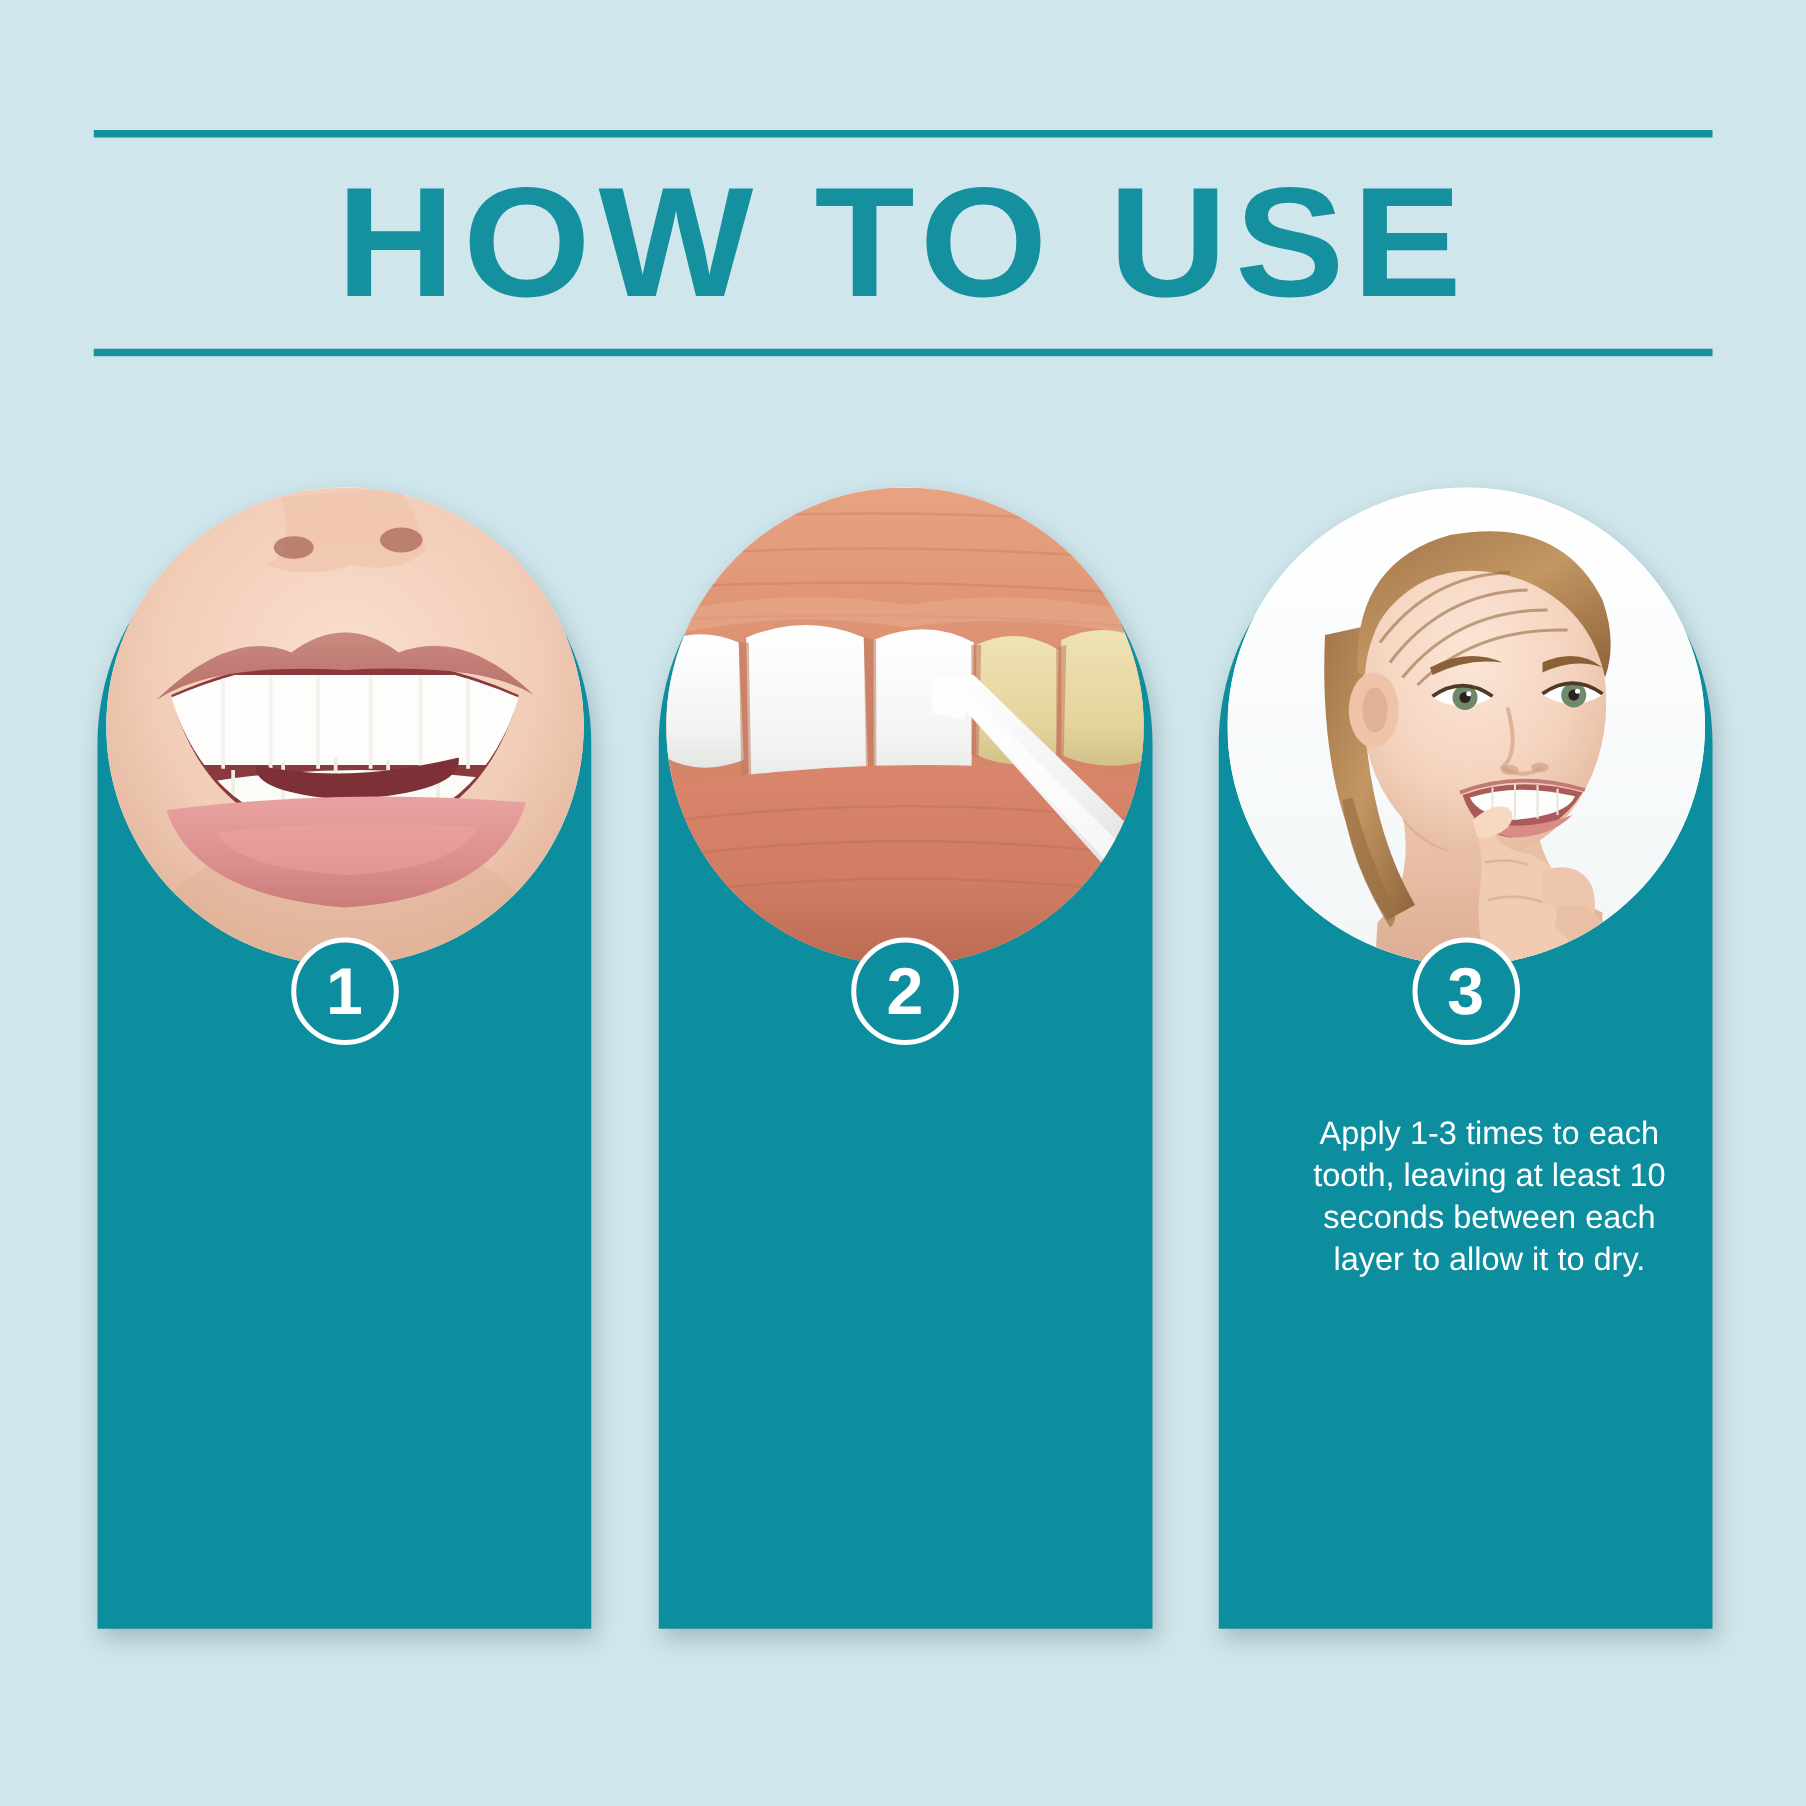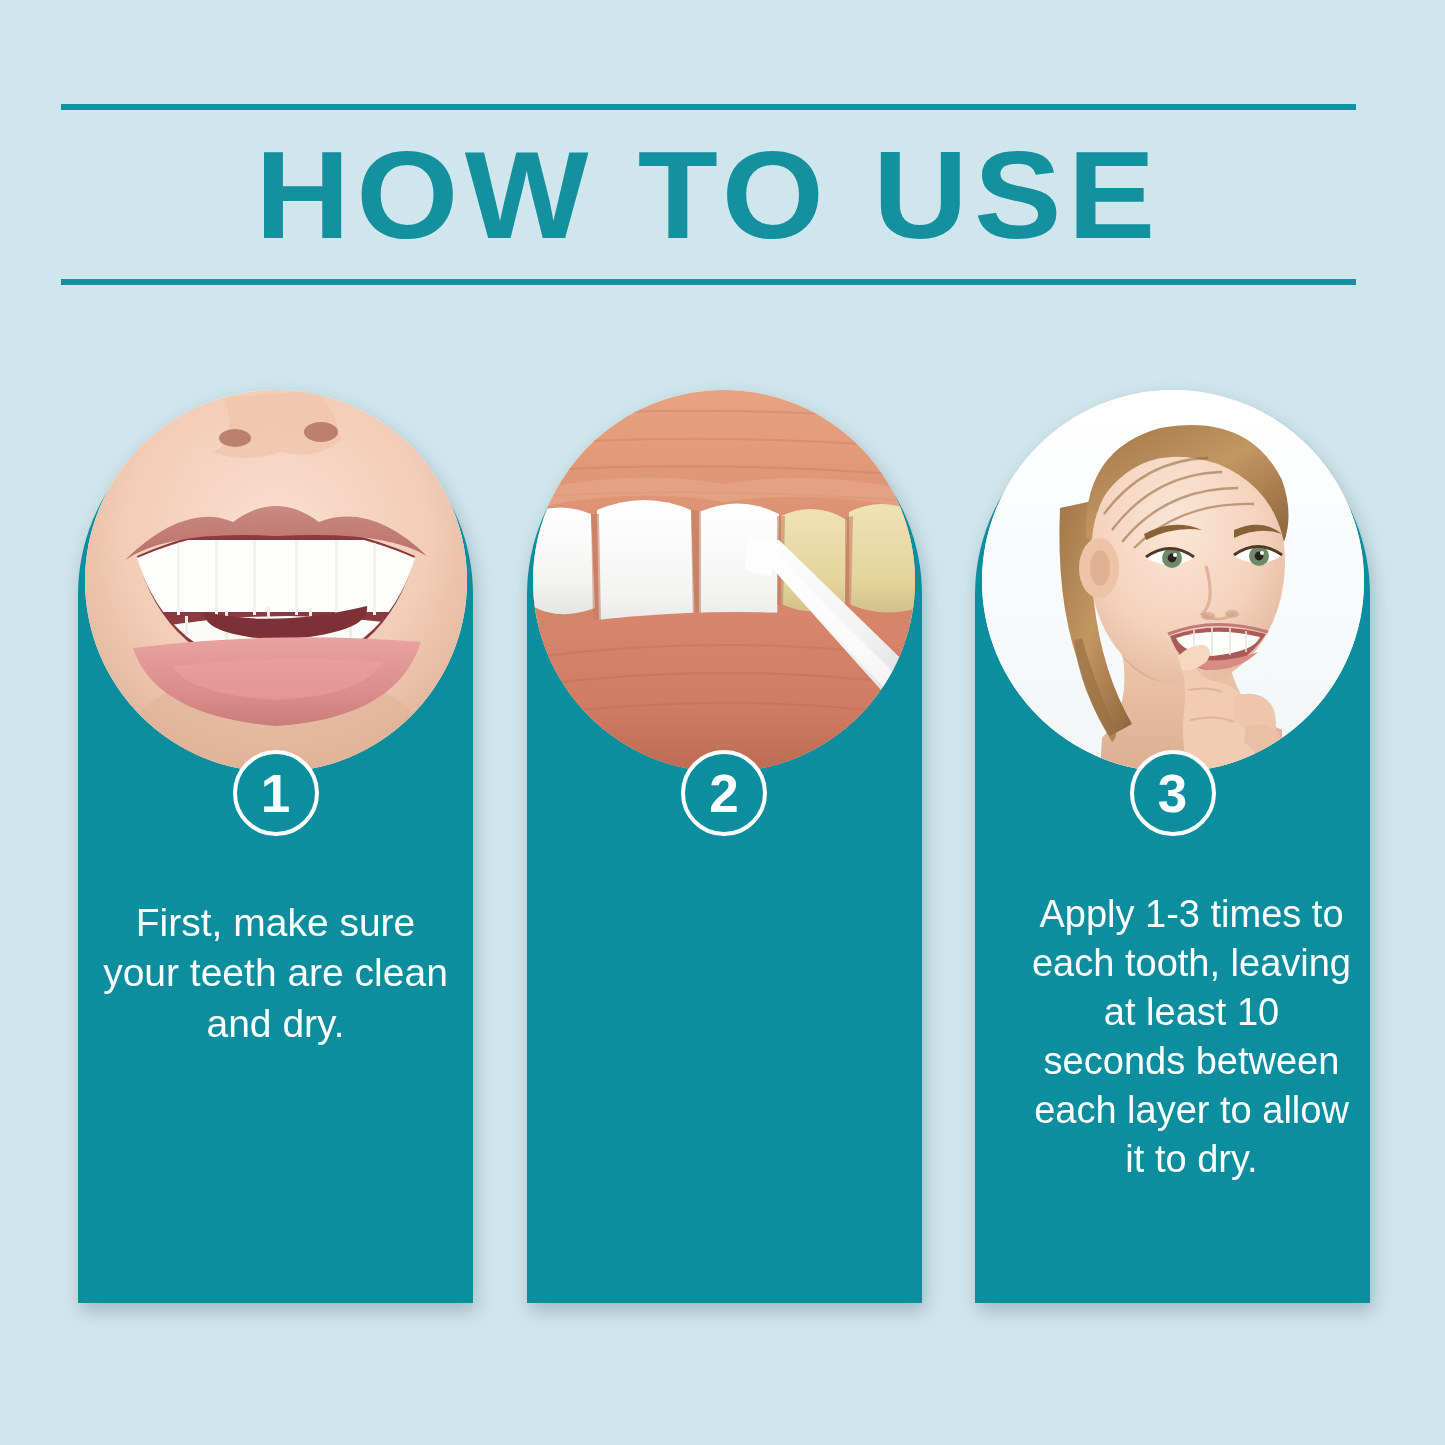--- a/index.html
+++ b/index.html
@@ -11,21 +11,21 @@
     height: 1445px;
     background: #cfe6ec;
     font-family: "Liberation Sans", sans-serif;
     overflow: hidden;
     position: relative;
   }
 
   
   #header {
     position: absolute;
-    left: 61px;
+    left: 75px;
     top: 104px;
     width: 1295px;
   }
   .rule {
     height: 6px;
     background: #14909f;
     width: 100%;
   }
   #title {
     text-align: center;
@@ -109,21 +109,21 @@
     left: 16px;
     right: 16px;
     top: 500px;
     color: #ffffff;
     font-size: 39px;
     line-height: 1.29;
     text-align: center;
     font-weight: normal;
   }
   .card2 .caption { top: 492px; }
-  .card3 .caption { top: 492px; font-size: 38px; margin-left: 38px; }
+  .card3 .caption { top: 492px; font-size: 26px; margin-left: 38px; }
 </style>
 </head>
 <body>
 
 <div id="header">
   <div class="rule"></div>
   <div id="title">HOW TO USE</div>
   <div class="rule"></div>
 </div>
 
@@ -187,21 +187,20 @@
         </g>
 
         <path d="M40 170 Q100 112 148 132 Q191 100 234 132 Q286 112 342 166 Q300 140 191 146 Q84 140 40 170 Z" fill="url(#liptop1)"></path>
 
         <path d="M48 258 Q191 240 336 252 Q312 328 191 336 Q70 326 48 258 Z" fill="url(#lipbot1)"></path>
         <path d="M88 276 Q191 264 298 272 Q278 306 191 310 Q102 304 88 276 Z" fill="#f0a7a3" opacity="0.45"></path>
       </svg>
     </div>
 
     <div class="badge">1</div>
-    <div class="caption">First, make sure your teeth are clean and dry.</div>
   </div>
 
   <div class="card card2">
     <div class="panel"></div>
 
     <div class="photo">
       <svg viewBox="0 0 382 382" preserveAspectRatio="xMidYMid slice" aria-hidden="true">
         <defs>
           <linearGradient id="gum2" x1="0" y1="0" x2="0" y2="1">
             <stop offset="0%" stop-color="#e7a382"></stop>

